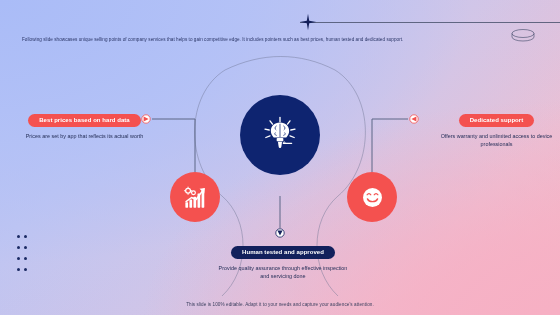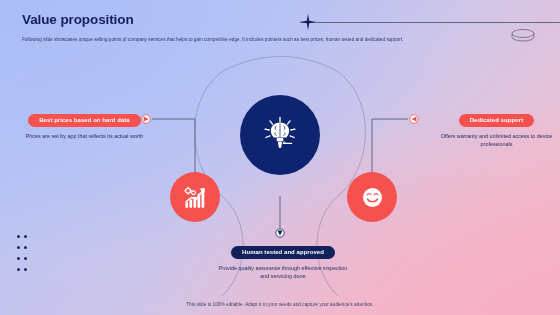--- a/index.html
+++ b/index.html
@@ -94,21 +94,20 @@
   .footer{
     position:absolute;left:0;right:0;top:302px;text-align:center;
     font-size:4.6px;color:#3a3f5e;letter-spacing:.08px;
   }
 </style>
 </head>
 <body>
 
 <div class="slide">
 
-  <div class="title">Value proposition</div>
   <div class="subtitle">Following slide showcases unique selling points of company services that helps to gain competitive edge. It includes pointers such as best prices, human tested and dedicated support.</div>
 
   <div class="hline"></div>
   <div class="sparkle">
     <svg viewBox="0 0 24 24">
         <path d="M12 1 L13.6 10.4 L23 12 L13.6 13.6 L12 23 L10.4 13.6 L1 12 L10.4 10.4 Z" fill="#14205a"></path>
       </svg>
   </div>
   <div class="ellipse-deco">
     <svg viewBox="0 0 60 32" width="30" height="16">

